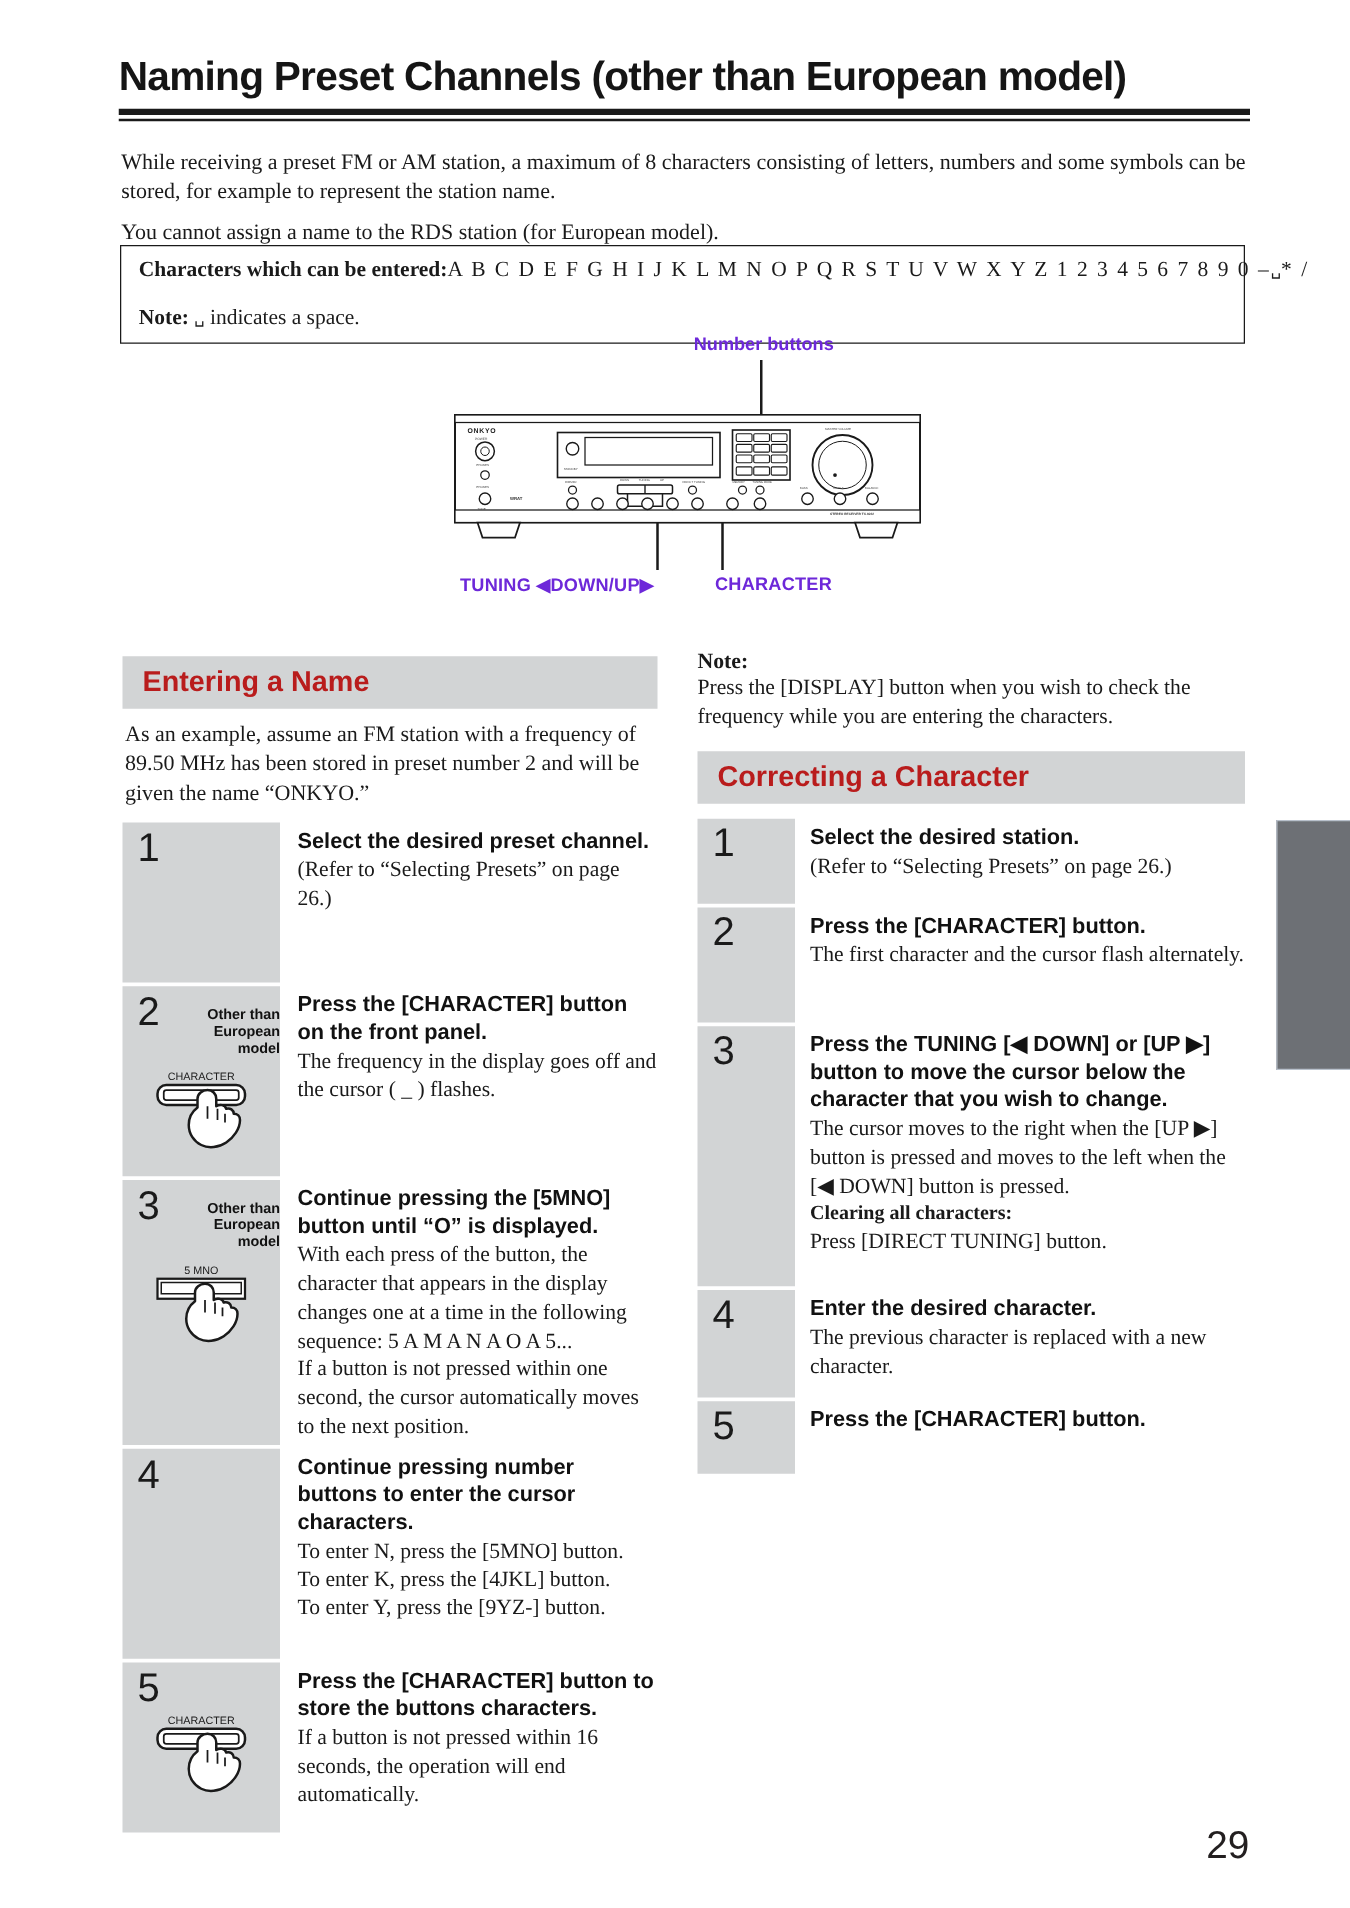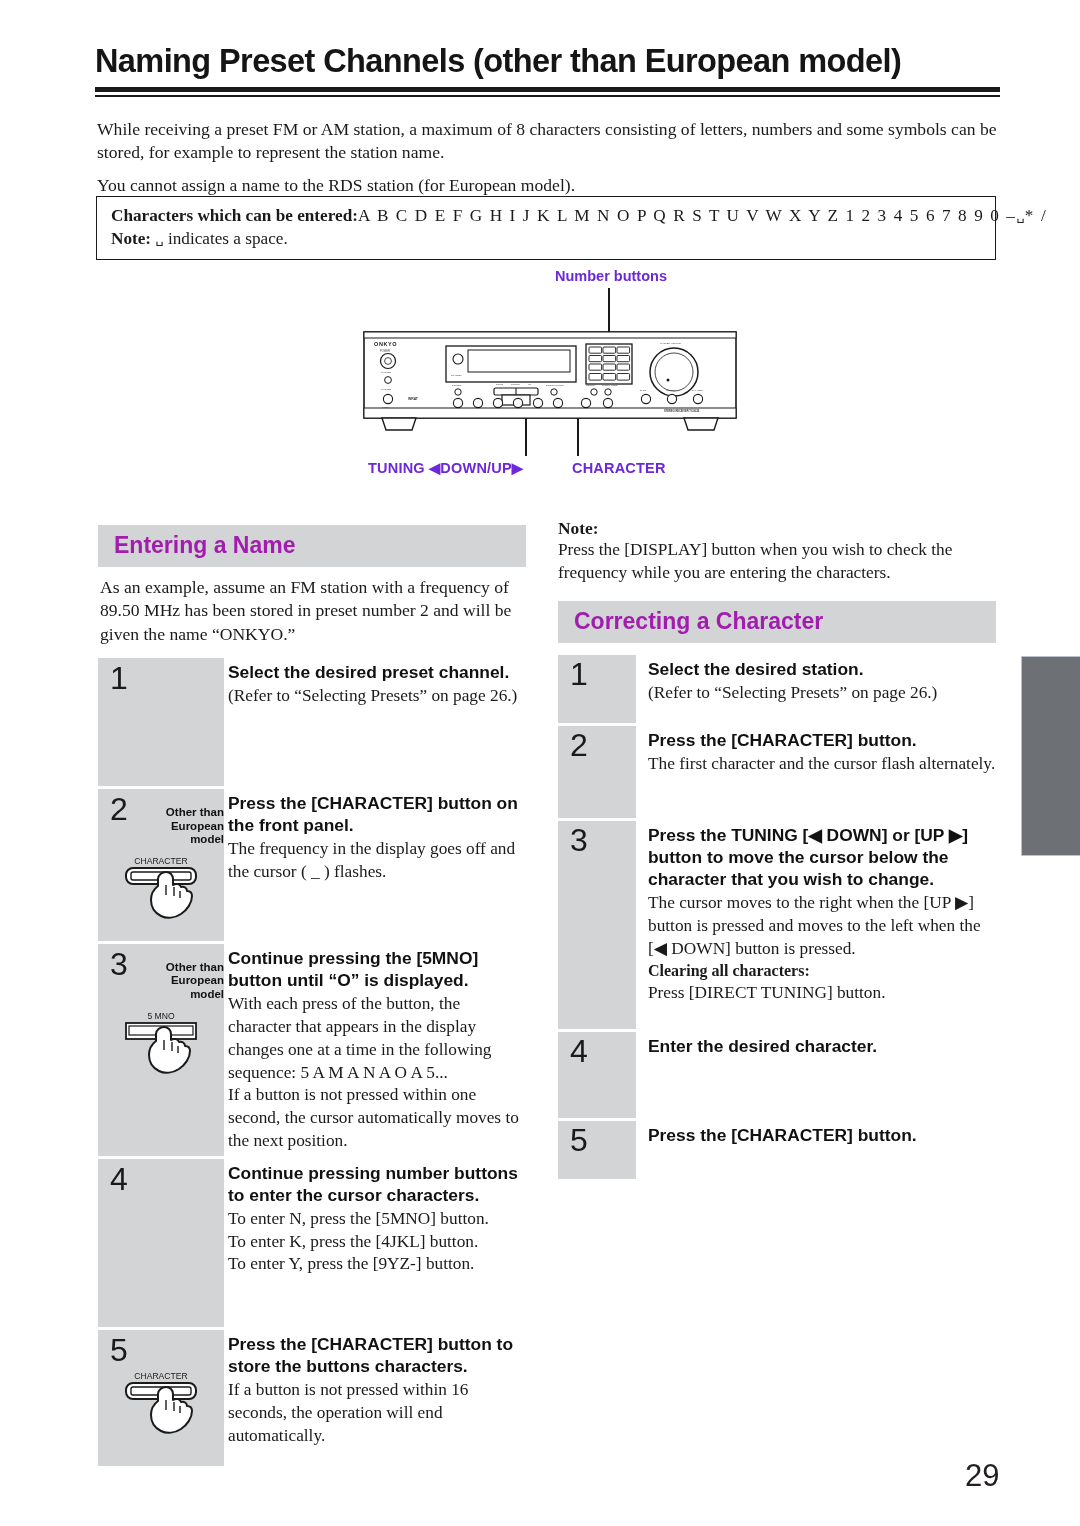--- a/index.html
+++ b/index.html
@@ -34,21 +34,21 @@
   .intro p{margin:0 0 9px 0;font-size:17.6px;line-height:1.33;}
 
   
   .charbox{
     position:absolute;left:96px;top:196px;width:900px;
     border:1.6px solid #1a1a1a;
     padding:7px 12px 9px 14px;
     box-sizing:border-box;
   }
   .charbox .l1{font-size:17.2px;line-height:1.34;white-space:nowrap;}
-  .charbox .l2{font-size:17.2px;line-height:1.34;margin-top:0;}
+  .charbox .l2{font-size:17.2px;line-height:1.34;margin-top:15px;}
   .charbox b{font-weight:bold;}
   .charlist{letter-spacing:1.6px;}
   .sp-glyph{font-family:"DejaVu Sans", sans-serif;font-size:13px;position:relative;top:-1px;}
 
   
   .diagram{position:absolute;left:350px;top:268px;width:400px;height:215px;}
   .diag-label{
     font-family:"Liberation Sans", sans-serif;
     font-weight:bold;font-size:14.5px;color:#6d28d9;
     position:absolute;white-space:nowrap;
@@ -61,21 +61,21 @@
   .ld-num{left:258px;top:20px;height:46px;}
   .ld-char{left:227px;top:118px;height:70px;}
   .ld-tun{left:175px;top:128px;height:60px;}
 
   svg.unit{position:absolute;left:0;top:60px;}
 
   
   .sec-head{
     background:#d2d4d5;
     font-family:"Liberation Sans", sans-serif;
-    font-weight:bold;font-size:23px;color:#a21caf;
+    font-weight:bold;font-size:23px;color:#b91c1c;
     padding:7px 0 8px 16px;
     box-sizing:border-box;
   }
 
   
   .col-left{position:absolute;left:98px;top:525px;width:428px;}
   .col-right{position:absolute;left:558px;top:518px;width:438px;}
 
   .lead-txt{font-size:17.6px;line-height:1.33;margin:9px 0 0 2px;}
 
@@ -96,21 +96,21 @@
     display:block;text-align:left;
     padding-left:12px;
     font-weight:400;
   }
   .sub-model{
     font-family:"Liberation Sans", sans-serif;
     font-weight:bold;font-size:11.5px;color:#111;
     text-align:right;line-height:1.18;
     margin-top:-19px;padding-left:36px;
   }
-  .step-body{flex:1 1 auto;padding-left:4px;box-sizing:border-box;}
+  .step-body{flex:1 1 auto;padding-left:14px;box-sizing:border-box;}
   .col-right .step-body{padding-left:12px;}
   .st-title{
     font-family:"Liberation Sans", sans-serif;
     font-weight:bold;font-size:17.4px;color:#111;
     line-height:1.27;margin:3px 0 2px 0;
   }
   .st-text{font-size:17.3px;line-height:1.32;margin:0;}
   .st-text.tight{line-height:1.3;}
   .st-sub{font-weight:bold;font-size:16px;line-height:1.32;margin:0;font-family:"Liberation Serif",serif;}
 
@@ -386,20 +386,21 @@
           <p class="st-text">Press [DIRECT TUNING] button.</p>
         </div>
       </div>
 
       <div class="step" style="min-height:86px;">
         <div class="step-num">
           <span class="num">4</span>
         </div>
         <div class="step-body">
           <div class="st-title">Enter the desired character.</div>
+          <p class="st-text">The previous character is replaced with a new character.</p>
         </div>
       </div>
 
       <div class="step" style="min-height:58px;">
         <div class="step-num">
           <span class="num">5</span>
         </div>
         <div class="step-body">
           <div class="st-title">Press the [CHARACTER] button.</div>
         </div>

